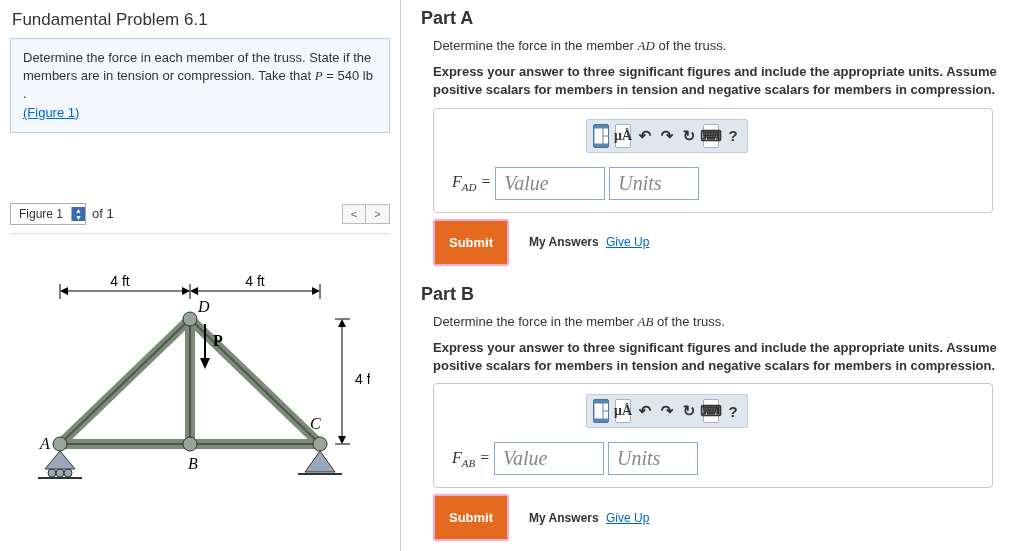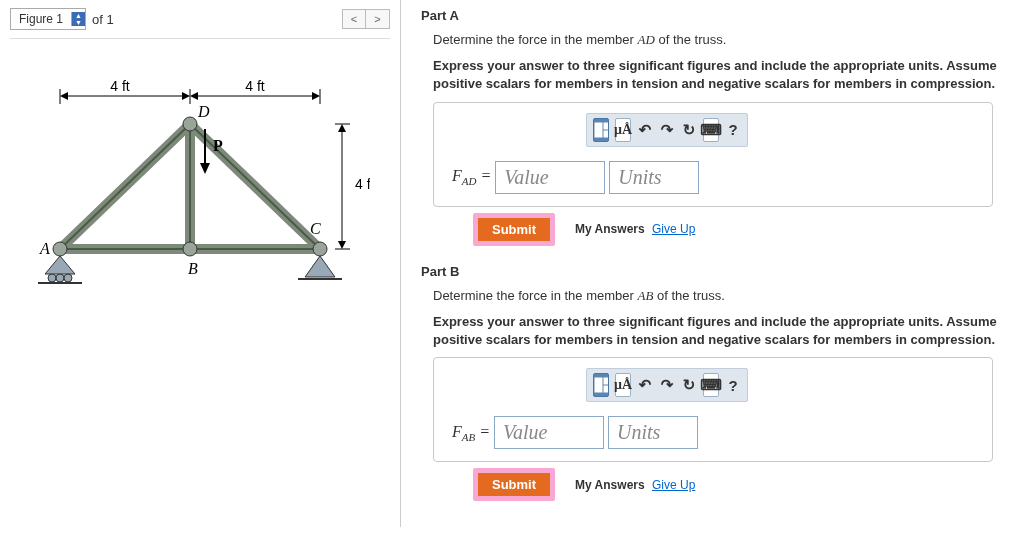--- a/index.html
+++ b/index.html
@@ -39,21 +39,21 @@
   .fig-select .spin span { font-size:7px; line-height:7px; padding:0 3px; cursor:pointer; }
   .pager { margin-left: auto; display: flex; }
   .pag-btn { width:24px; height:20px; border:1px solid #bbb; background:#f7f7f7;
     display:flex;align-items:center;justify-content:center;font-size:11px;cursor:pointer;color:#666;}
   .pag-btn + .pag-btn { border-left:none; }
 
   .figure-area {
     border-top: 1px solid #ddd; padding-top: 20px;
   }
 
-  .part-h { font-weight: bold; font-size: 13px; margin: 0 0 8px 10px; }
+  .part-h { font-weight: bold; font-size: 18px; margin: 0 0 8px 10px; }
   .part-text { margin: 0 0 8px 22px; line-height: 1.4; }
   .part-text b { font-weight: bold; }
 
   .answer-box {
     border: 1px solid #c8c8c8;
     border-radius: 4px;
     margin: 6px 0 0 22px;
     padding: 10px 12px 8px 12px;
     width: 560px;
     background:#fff;
@@ -80,35 +80,44 @@
   .field {
     border: 1px solid #8aa8c8; padding: 4px 8px; font-size:20px;
     color:#888; font-style:italic; font-family:"Times New Roman",serif;
     background:#fff;
   }
   .field.val { width: 110px; }
   .field.unit { width: 90px; }
 
   .submit-row { display:flex; align-items:center; gap:20px; margin: 6px 0 0 22px; }
   .btn-submit {
-    background:#e46a1f; color:#fff; border:5px solid #f9a8d4;
-    padding: 4px 14px; font-weight:bold; font-size:13px;
-    cursor:pointer; border-radius:2px;margin-left:40px;
+    background:#e46a1f; color:#fff; border:2px solid #f9a8d4;
+    padding: 14px 14px; font-weight:bold; font-size:13px;
+    cursor:pointer; border-radius:2px;
   }
   .ans-links { font-size:12px; }
   .ans-links b { font-weight:bold; margin-right:4px;text-align:center;}
   .ans-links a { color:#0066cc; text-decoration:underline; }
 
   .part-block { margin-bottom: 18px; }
 </style>
 </head>
 <body>
 
 <div class="layout">
   <div class="left-col">
+    <div class="title">Fundamental Problem 6.1</div>
+    <div class="prompt-box">
+      <span>Determine the force in each member of the truss. State if the members are in tension or compression. Take that </span>
+      <span class="i">P</span>
+      <span> = 540 </span>
+      <span>lb</span>
+      <span> .</span><br>
+      <a href="#">(Figure 1)</a>
+    </div>
 
     <div class="fig-bar">
       <div class="fig-select">
         <span class="lbl">Figure 1</span>
         <span class="spin">
           <span>▲</span>
           <span>▼</span>
         </span>
       </div>
       <span>of 1</span>

